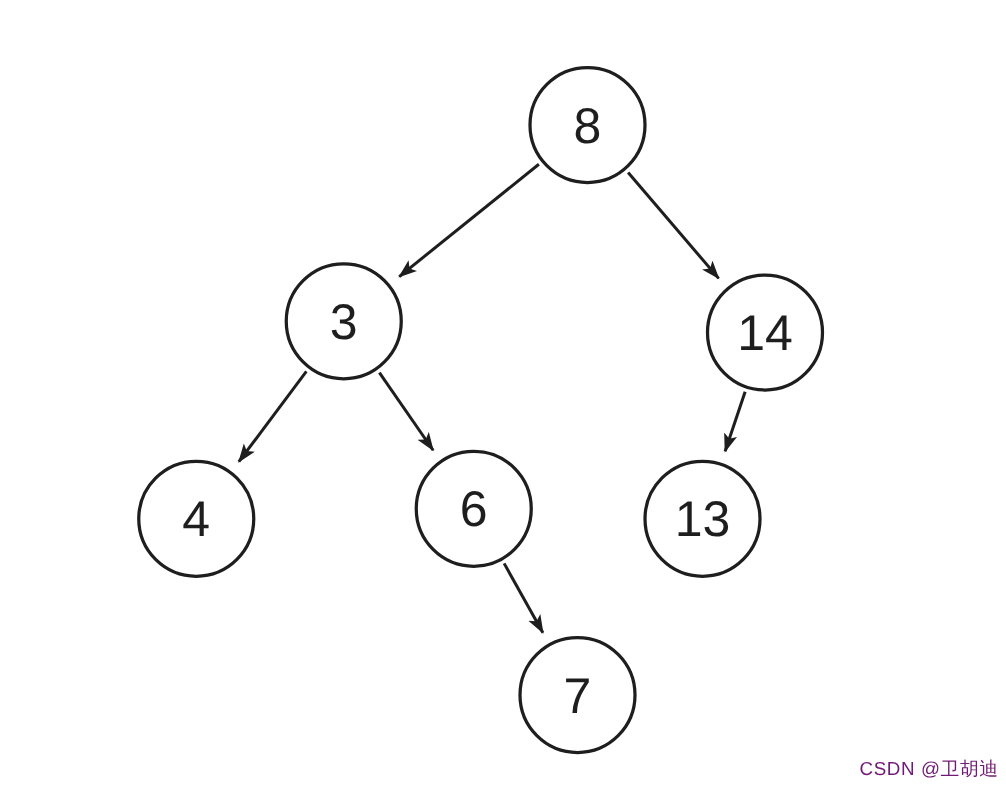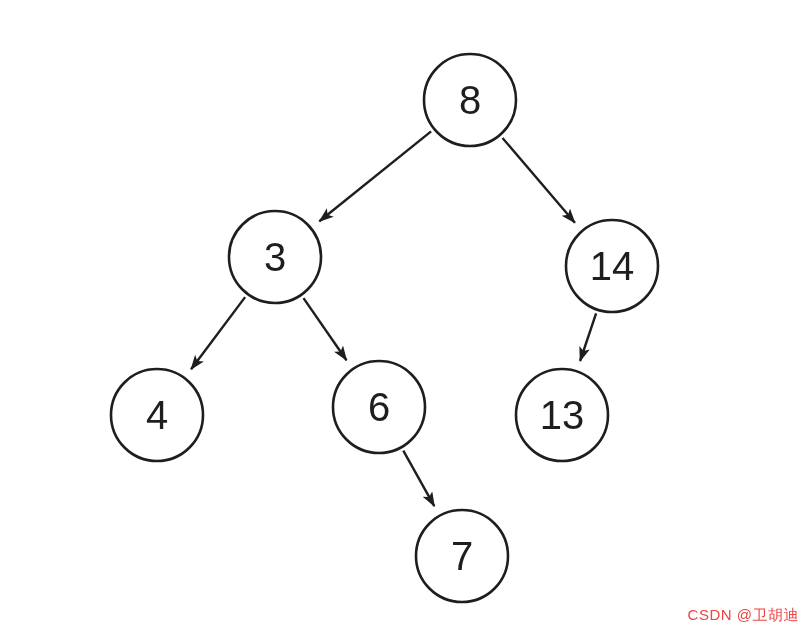--- a/index.html
+++ b/index.html
@@ -70,14 +70,14 @@
       </g>
       <g>
         <circle cx="562" cy="415" r="46" fill="#ffffff" stroke="#1e1e1e" stroke-width="2.6"></circle>
         <text x="562" y="429" text-anchor="middle" fill="#1e1e1e" class="node-label">13</text>
       </g>
       <g>
         <circle cx="462" cy="556" r="46" fill="#ffffff" stroke="#1e1e1e" stroke-width="2.6"></circle>
         <text x="462" y="570" text-anchor="middle" fill="#1e1e1e" class="node-label">7</text>
       </g>
     </svg>
-  <div class="watermark" style="color: #ef4444;">CSDN @卫胡迪</div>
+  <div class="watermark" style="color: #701a75;">CSDN @卫胡迪</div>
 </div>
 
 </body></html>

